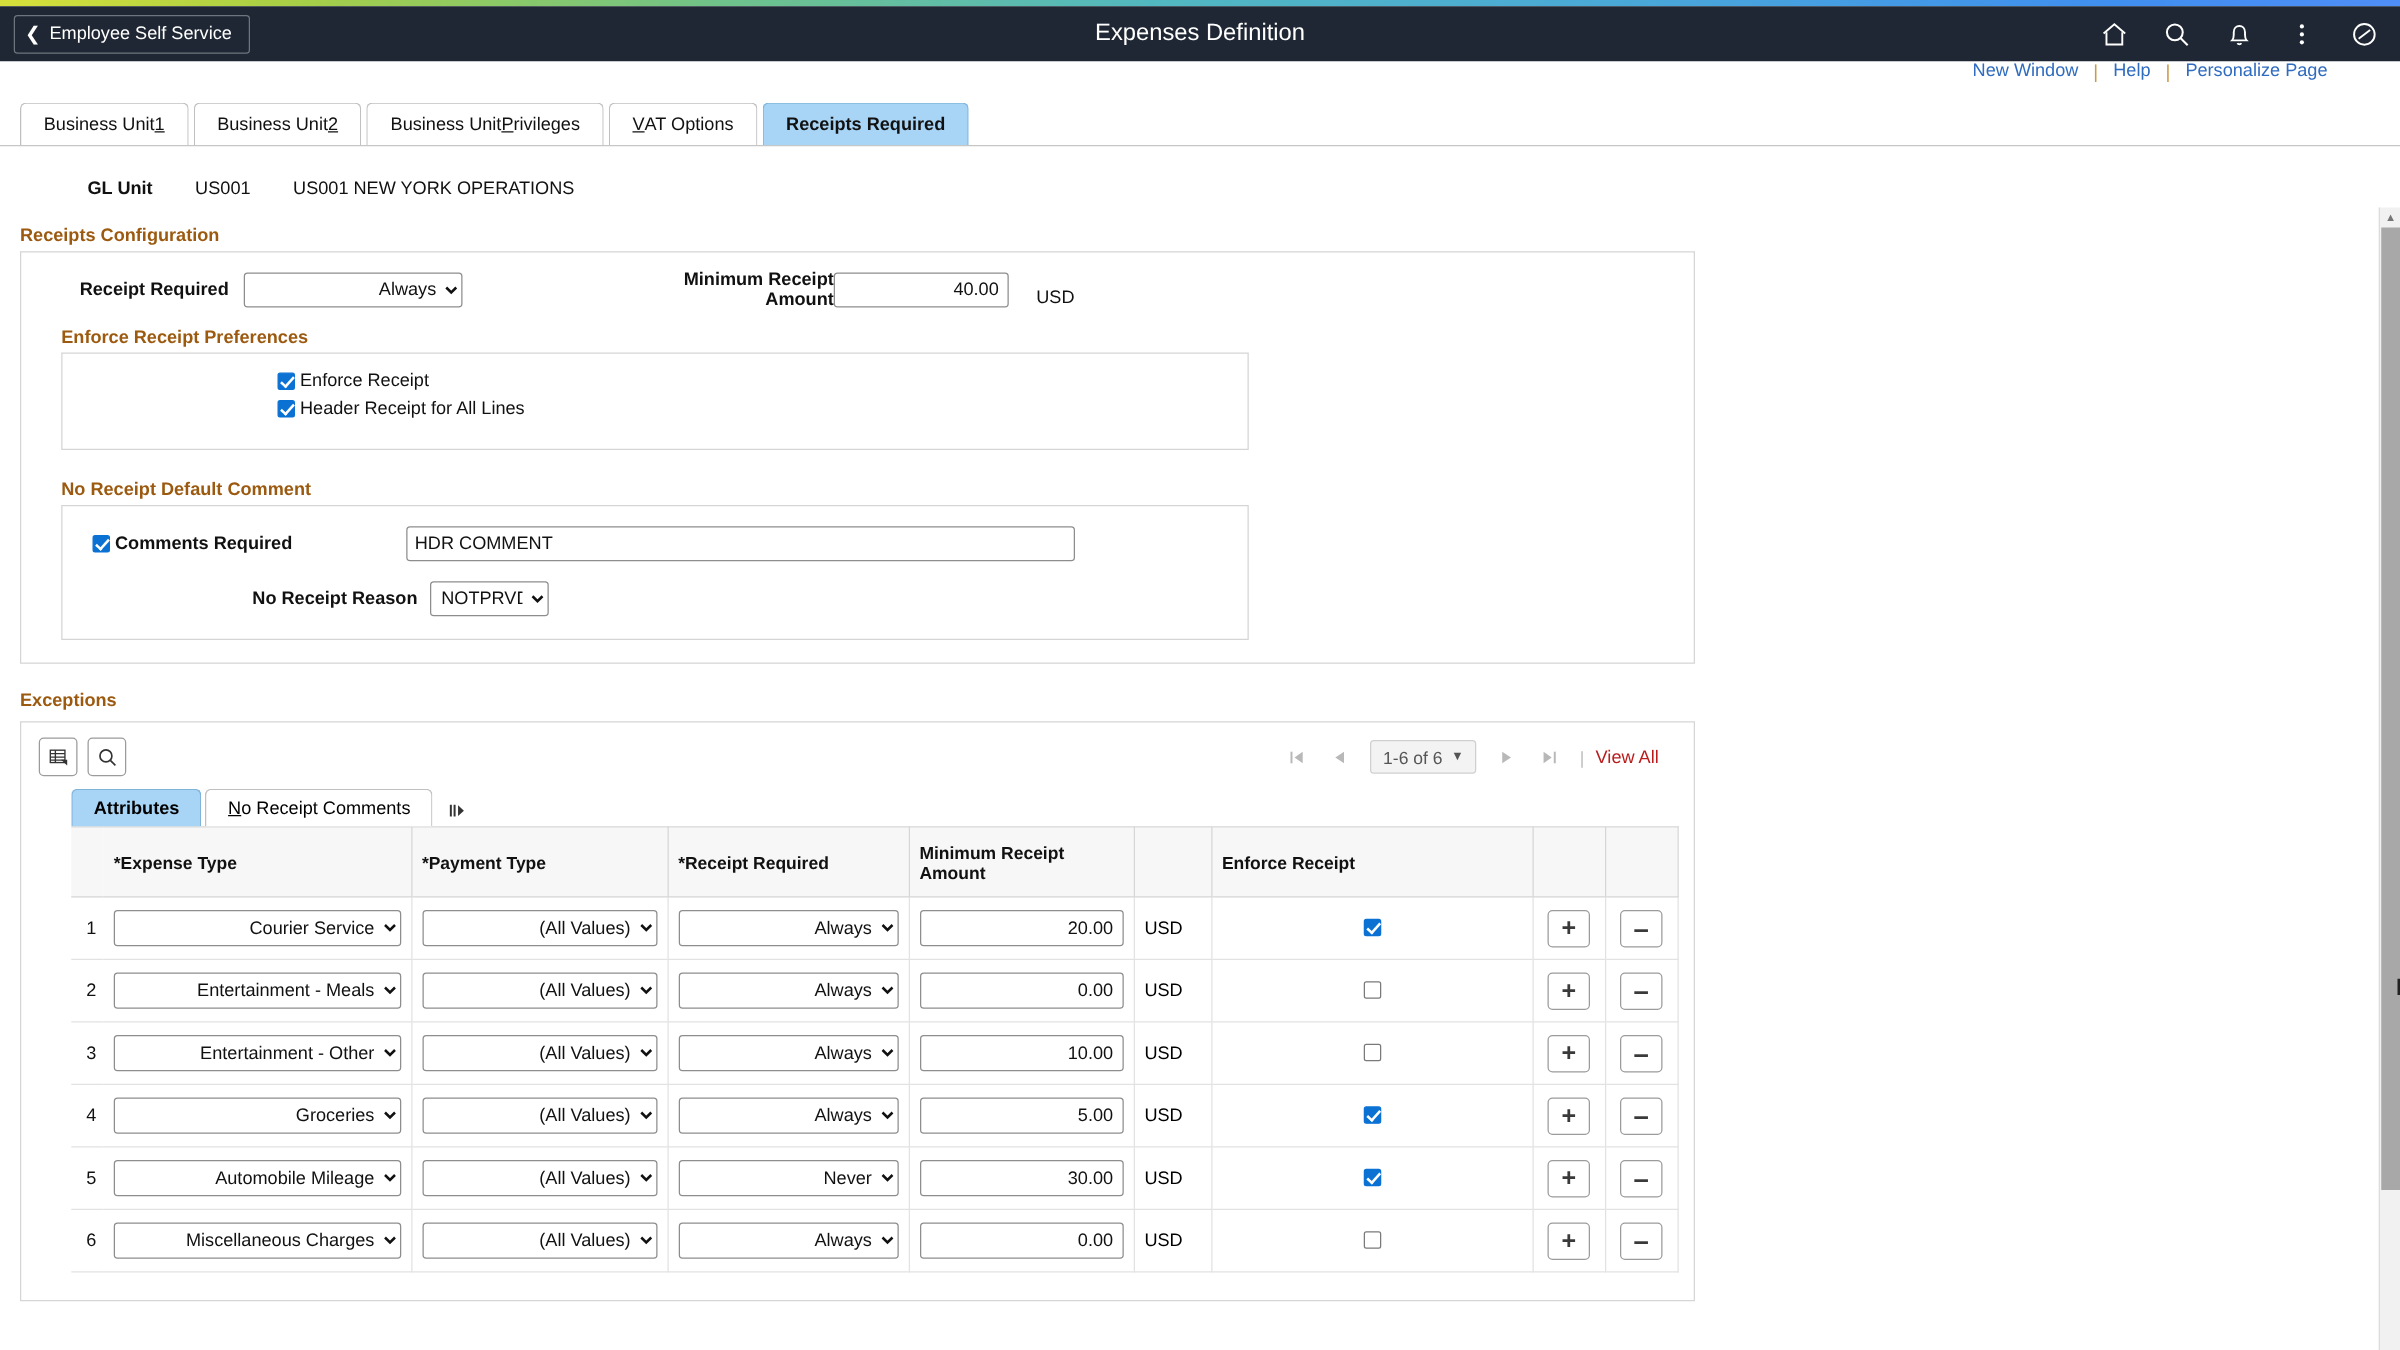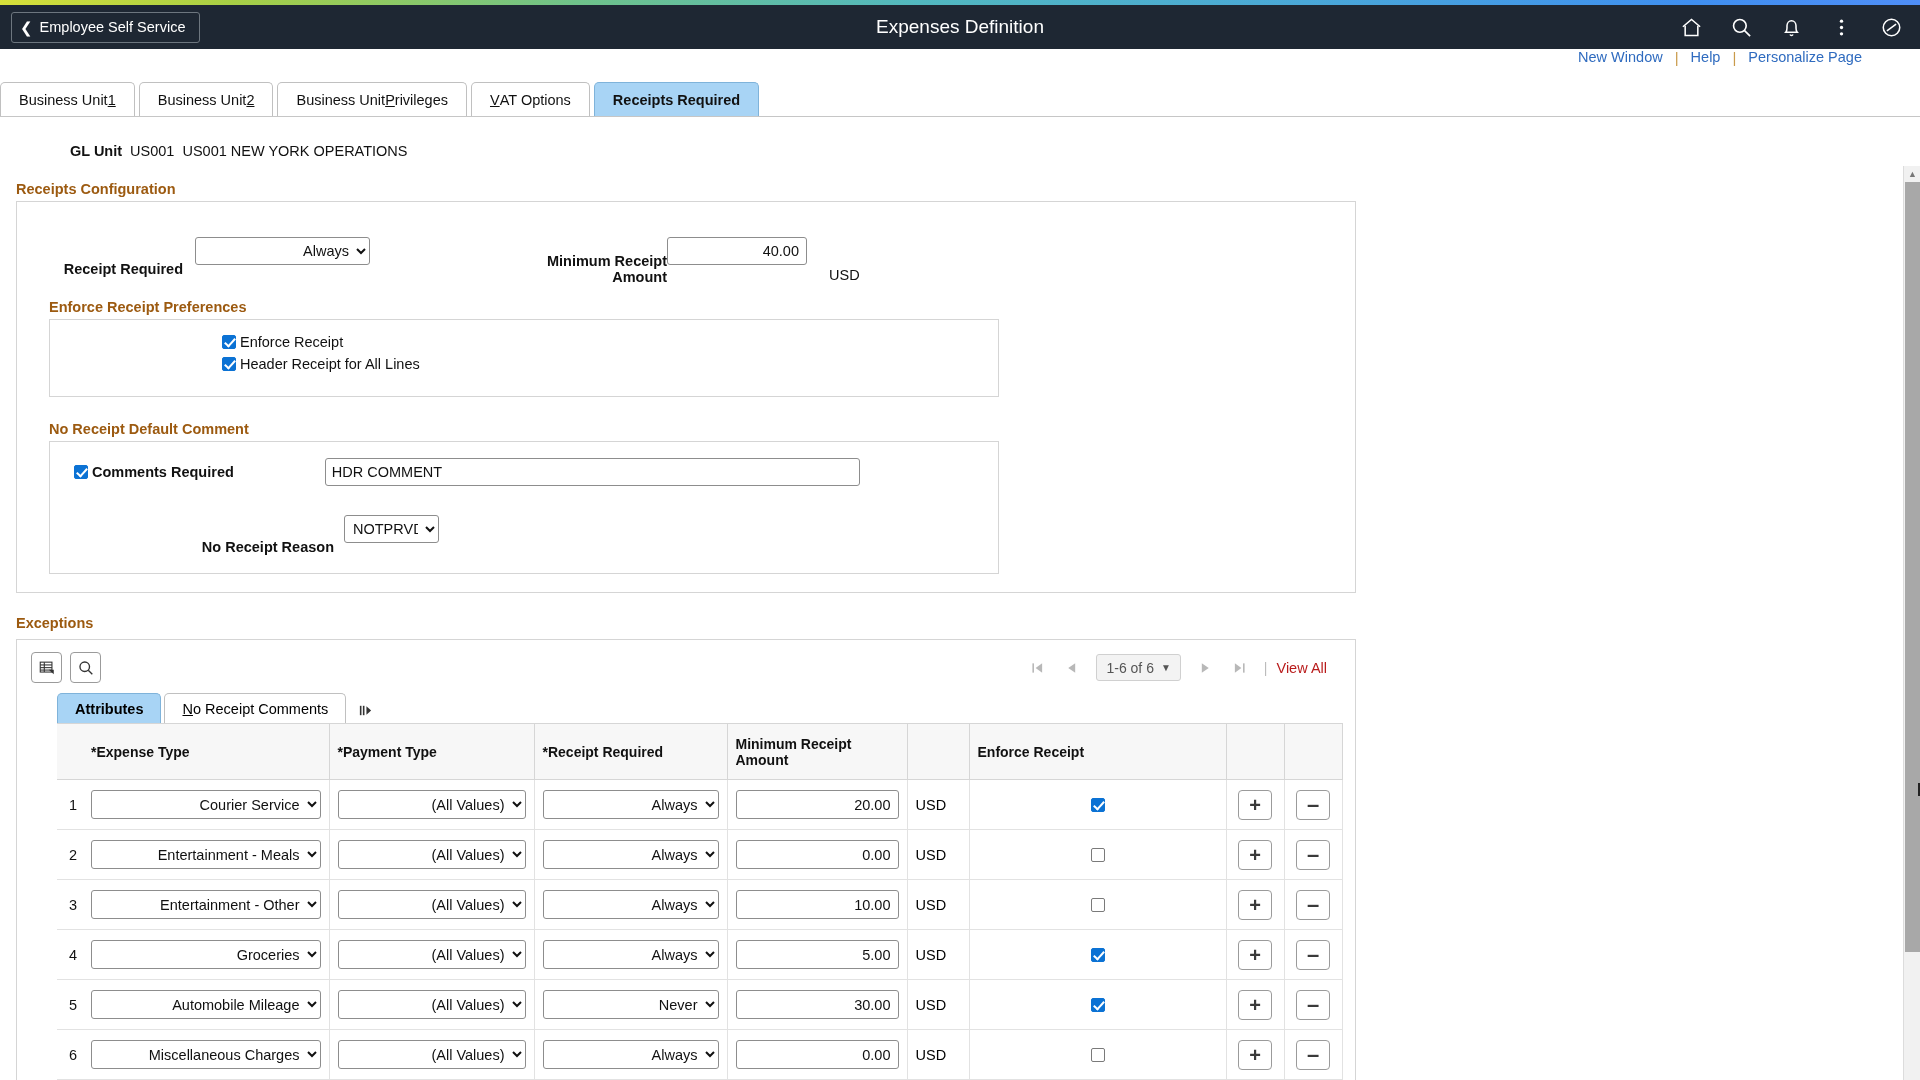--- a/index.html
+++ b/index.html
@@ -75,20 +75,21 @@
     cursor: pointer;
     padding: 0 12px;
   }
   #links-row .sep {
     color: #c99a4a; font-size: 15px;
   }
 
   
   #tab-strip {
     margin-top: 7px;
+    padding-left: 16px;
     display: flex; align-items: flex-end;
     gap: 4px;
     border-bottom: 1px solid #c6c6c6;
     height: 35px;
   }
   .tab {
     height: 34px;
     padding: 0 18px;
     display: flex; align-items: center;
     border: 1px solid #c0c0c0;
@@ -109,21 +110,21 @@
 
   
   #page-body {
     padding: 26px 0 0 0;
     position: relative;
   }
   #gl-unit-row {
     display: flex; align-items: center;
     font-size: 14.5px;
     padding-left: 70px;
-    gap: 8px;
+    gap: 34px;
     margin-bottom: 22px;
   }
   #gl-unit-row .lbl { font-weight: bold; color: #111; }
   #gl-unit-row .val { color: #111; }
 
   .section-title {
     color: #9c5a10;
     font-weight: bold;
     font-size: 14.5px;
     margin: 0 0 4px 16px;
@@ -131,21 +132,20 @@
   .outer-panel {
     border: 1px solid #d5d5d5;
     margin: 0 16px 0 16px;
     width: 1340px;
     padding: 14px 0 18px 0;
     background: #fff;
   }
   .fld-label {
     font-weight: bold; font-size: 14.5px; color: #111;
     text-align: right;
-    margin-top: 37px;
   }
   select.ps-select, input.ps-input {
     font-family: "Liberation Sans", sans-serif;
     font-size: 14.5px;
     border: 1px solid #8d8d8d;
     border-radius: 3px;
     background: #fff;
     color: #111;
     height: 28px;
     padding: 2px 4px;

